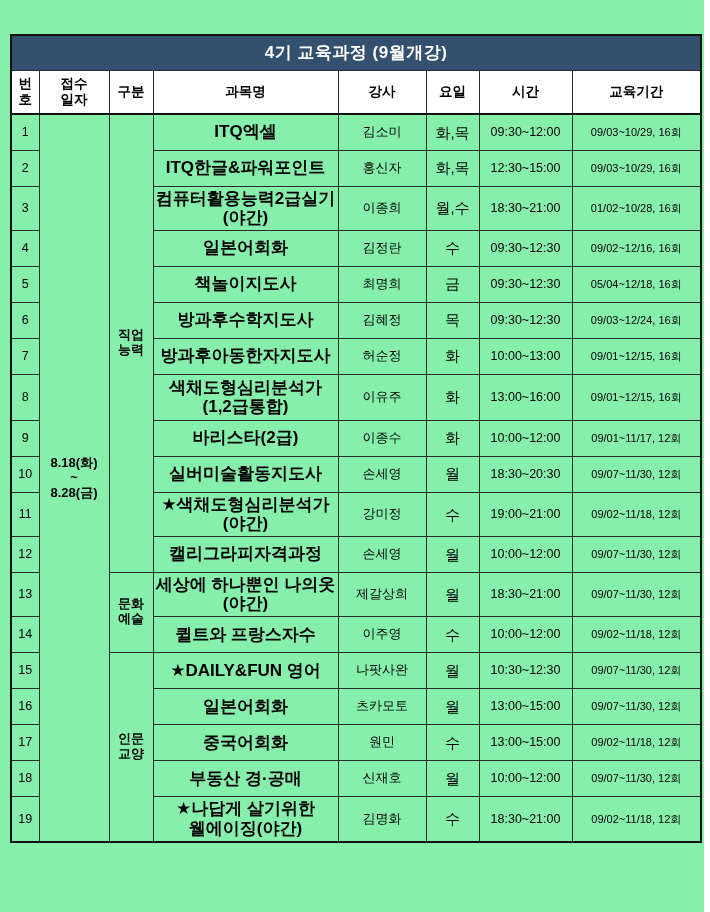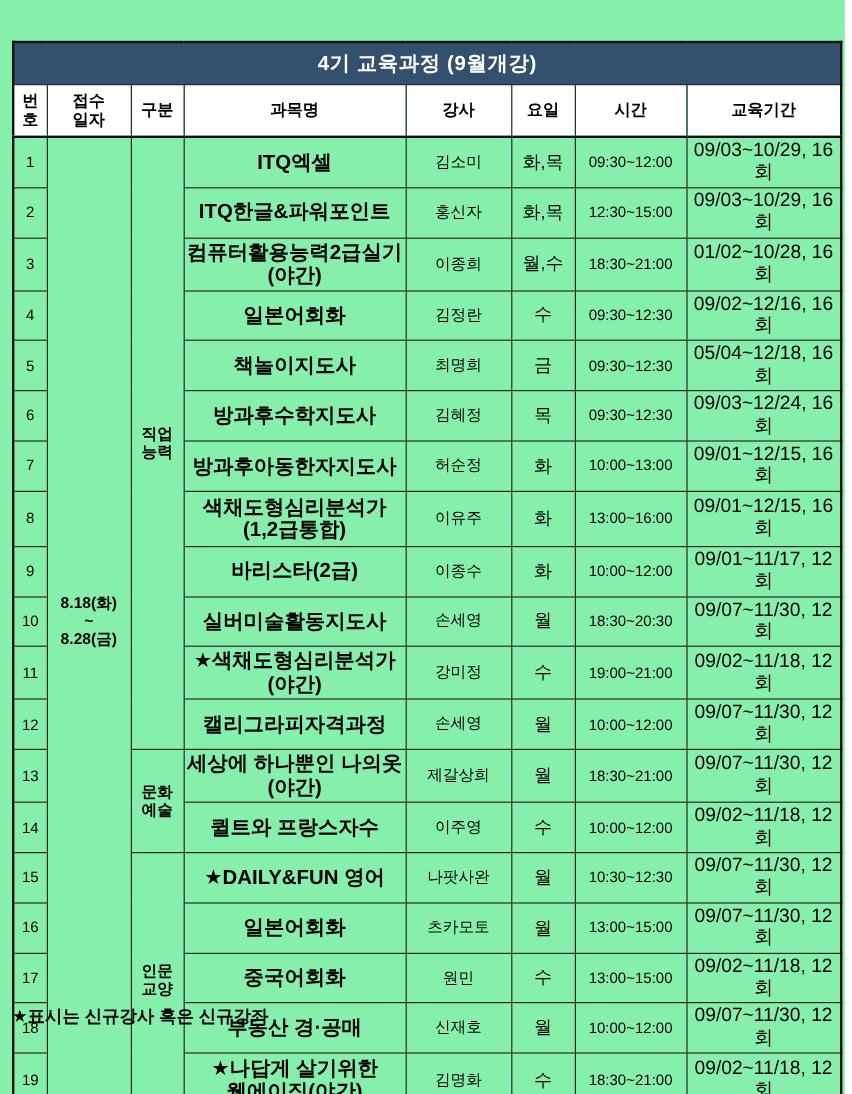--- a/index.html
+++ b/index.html
@@ -48,21 +48,21 @@
     background: #ffffff;
     border-bottom: 2px solid #111111;
   }
   td.num-cell      { font-size: 12.5px; }
   td.reg-cell      { font-size: 13px; font-weight: bold; }
   td.cat-cell      { font-size: 13px; font-weight: bold; }
   td.subject-cell  { font-size: 17px; font-weight: bold; }
   td.instr-cell    { font-size: 13px; }
   td.day-cell      { font-size: 15px; }
   td.time-cell     { font-size: 12.5px; margin-left: 12px; }
-  td.period-cell   { font-size: 16px; margin-top: 12px; }
+  td.period-cell   { font-size: 11px; margin-top: 12px; }
   tbody tr { height: 36px; }
   tbody tr.tall { height: 46px; }
   .footnote {
     position: absolute;
     left: 10px;
     top: 838px;
     font-size: 14.5px;
     font-weight: bold;
     color: #000000;
   }
@@ -260,14 +260,13 @@
           <td class="subject-cell">★나답게 살기위한
 웰에이징(야간)</td>
           <td class="instr-cell">김명화</td>
           <td class="day-cell">수</td>
           <td class="time-cell">18:30~21:00</td>
           <td class="period-cell">09/02~11/18, 12회</td>
         </tr>
       </tbody>
   </table>
 
-  <div class="footnote">★표시는 신규강사 혹은 신규강좌</div>
 </div>
 
 </body></html>

